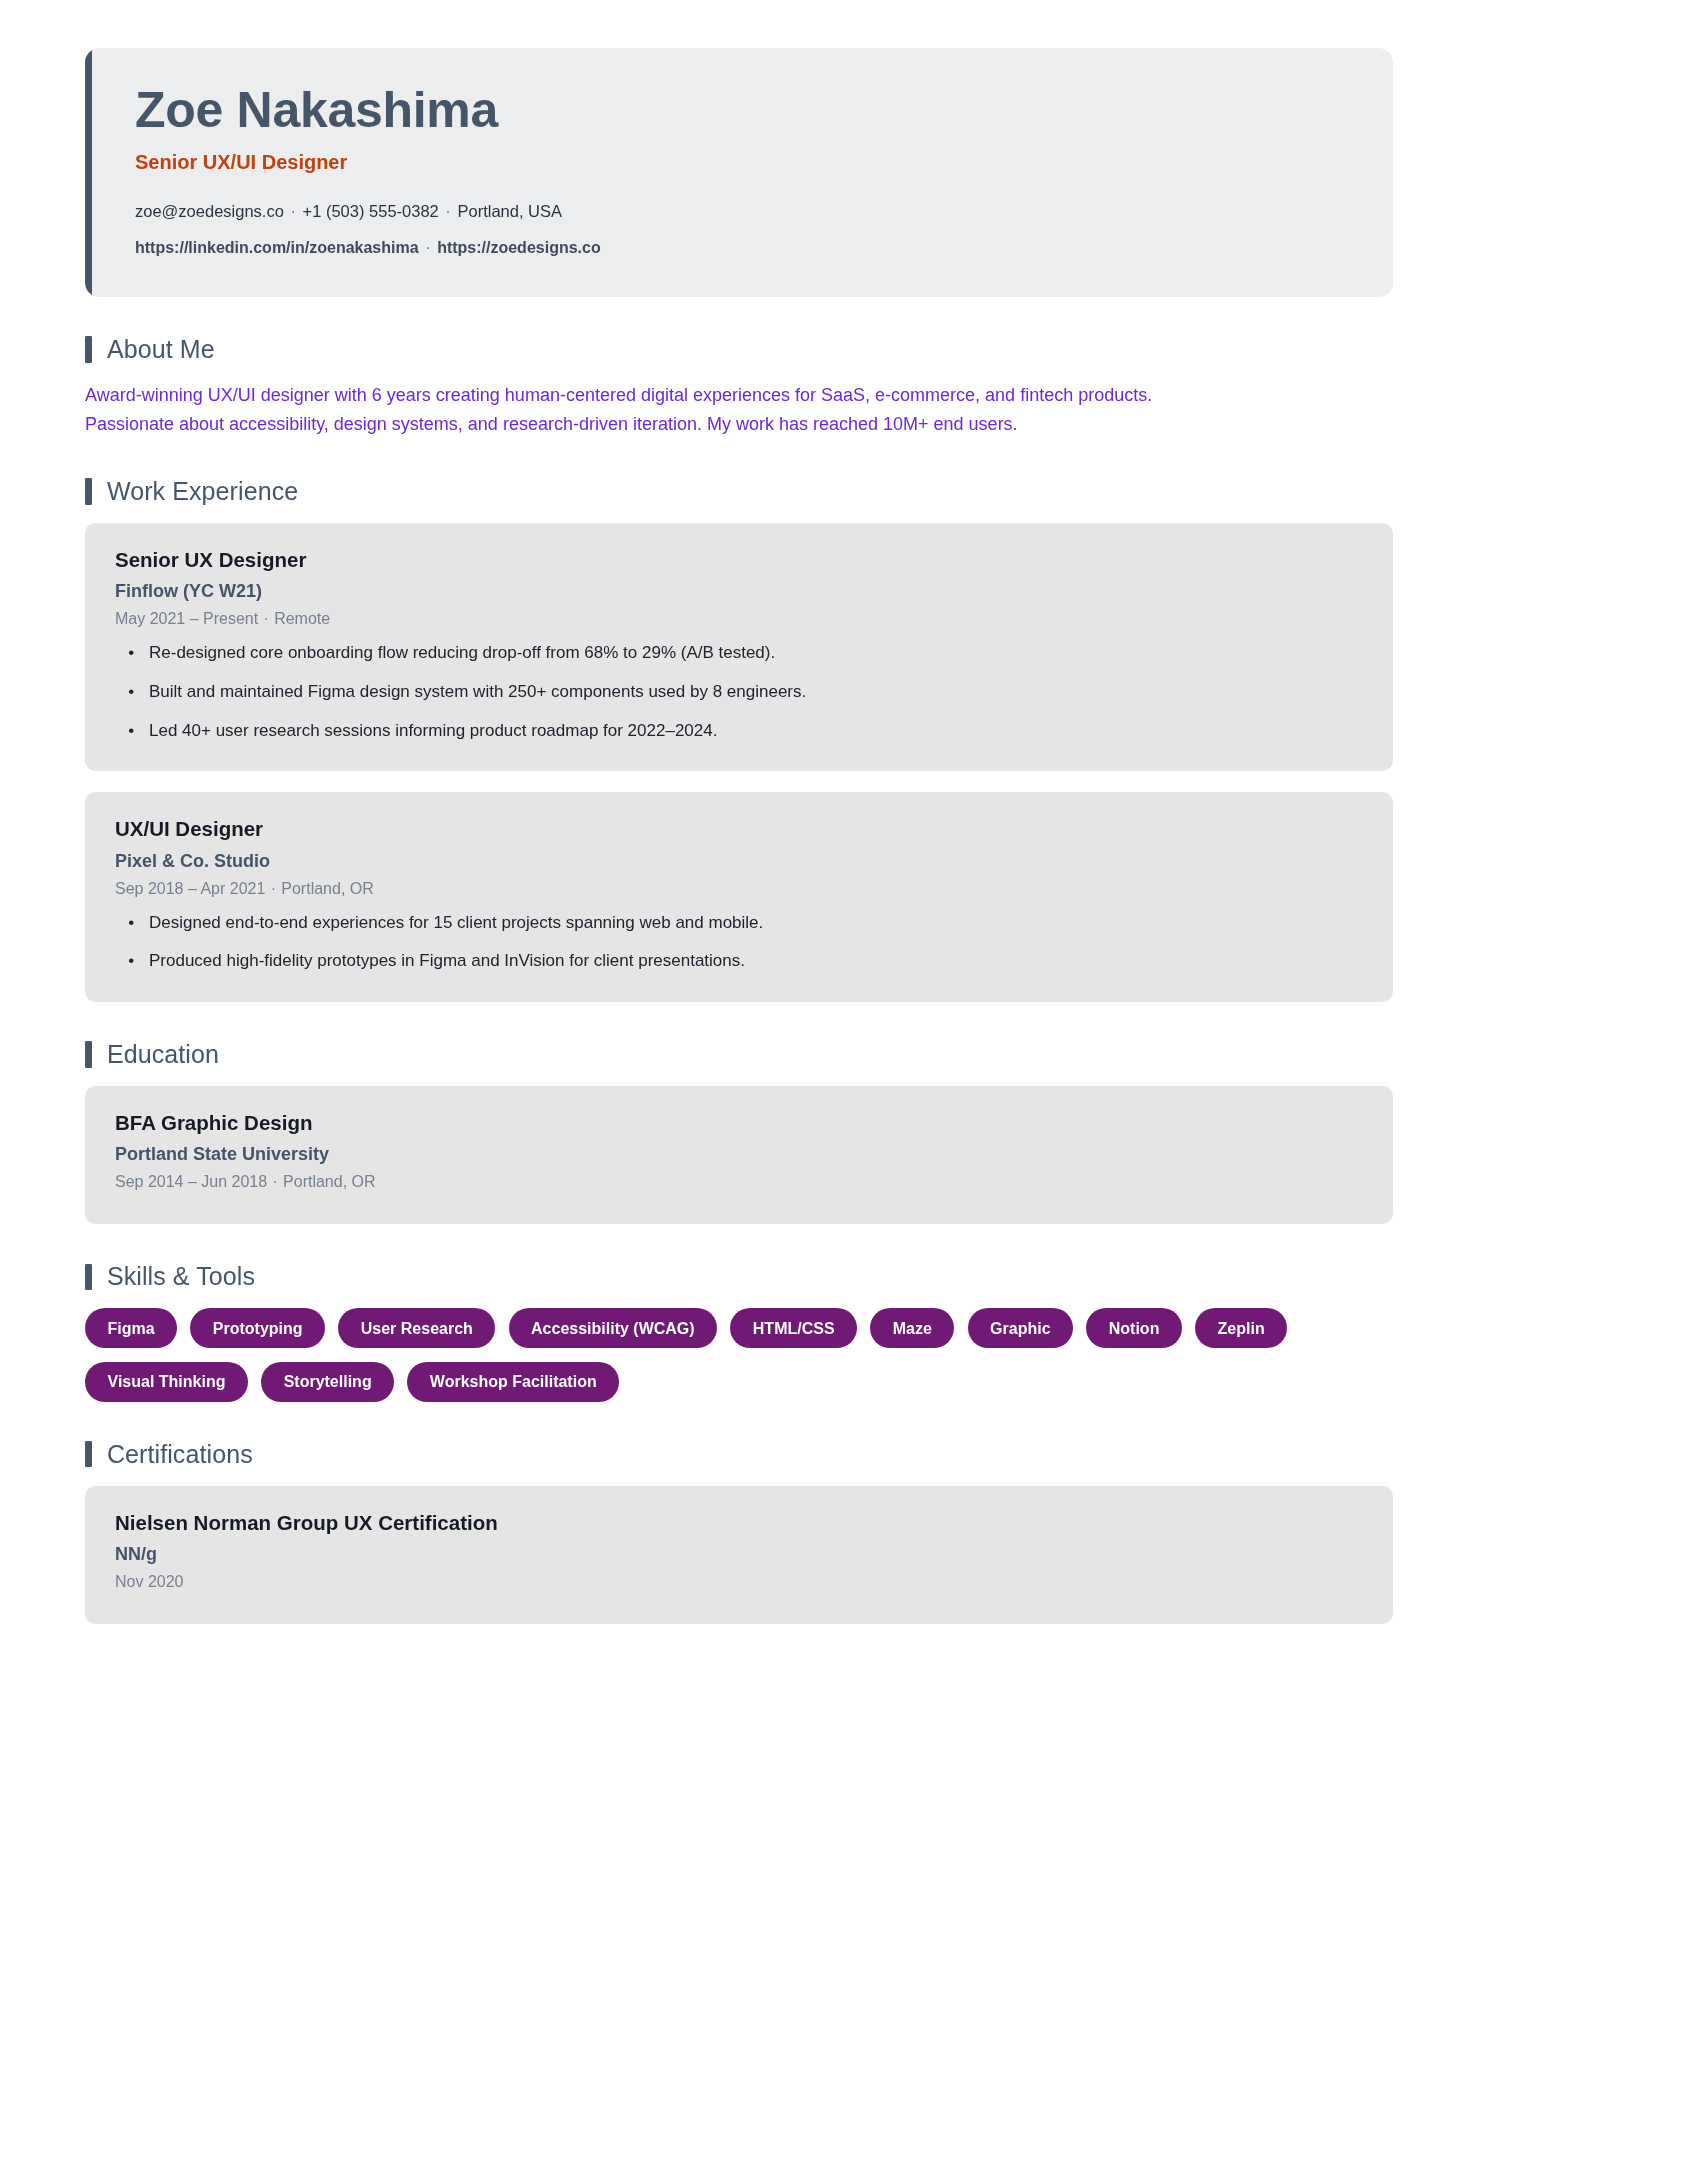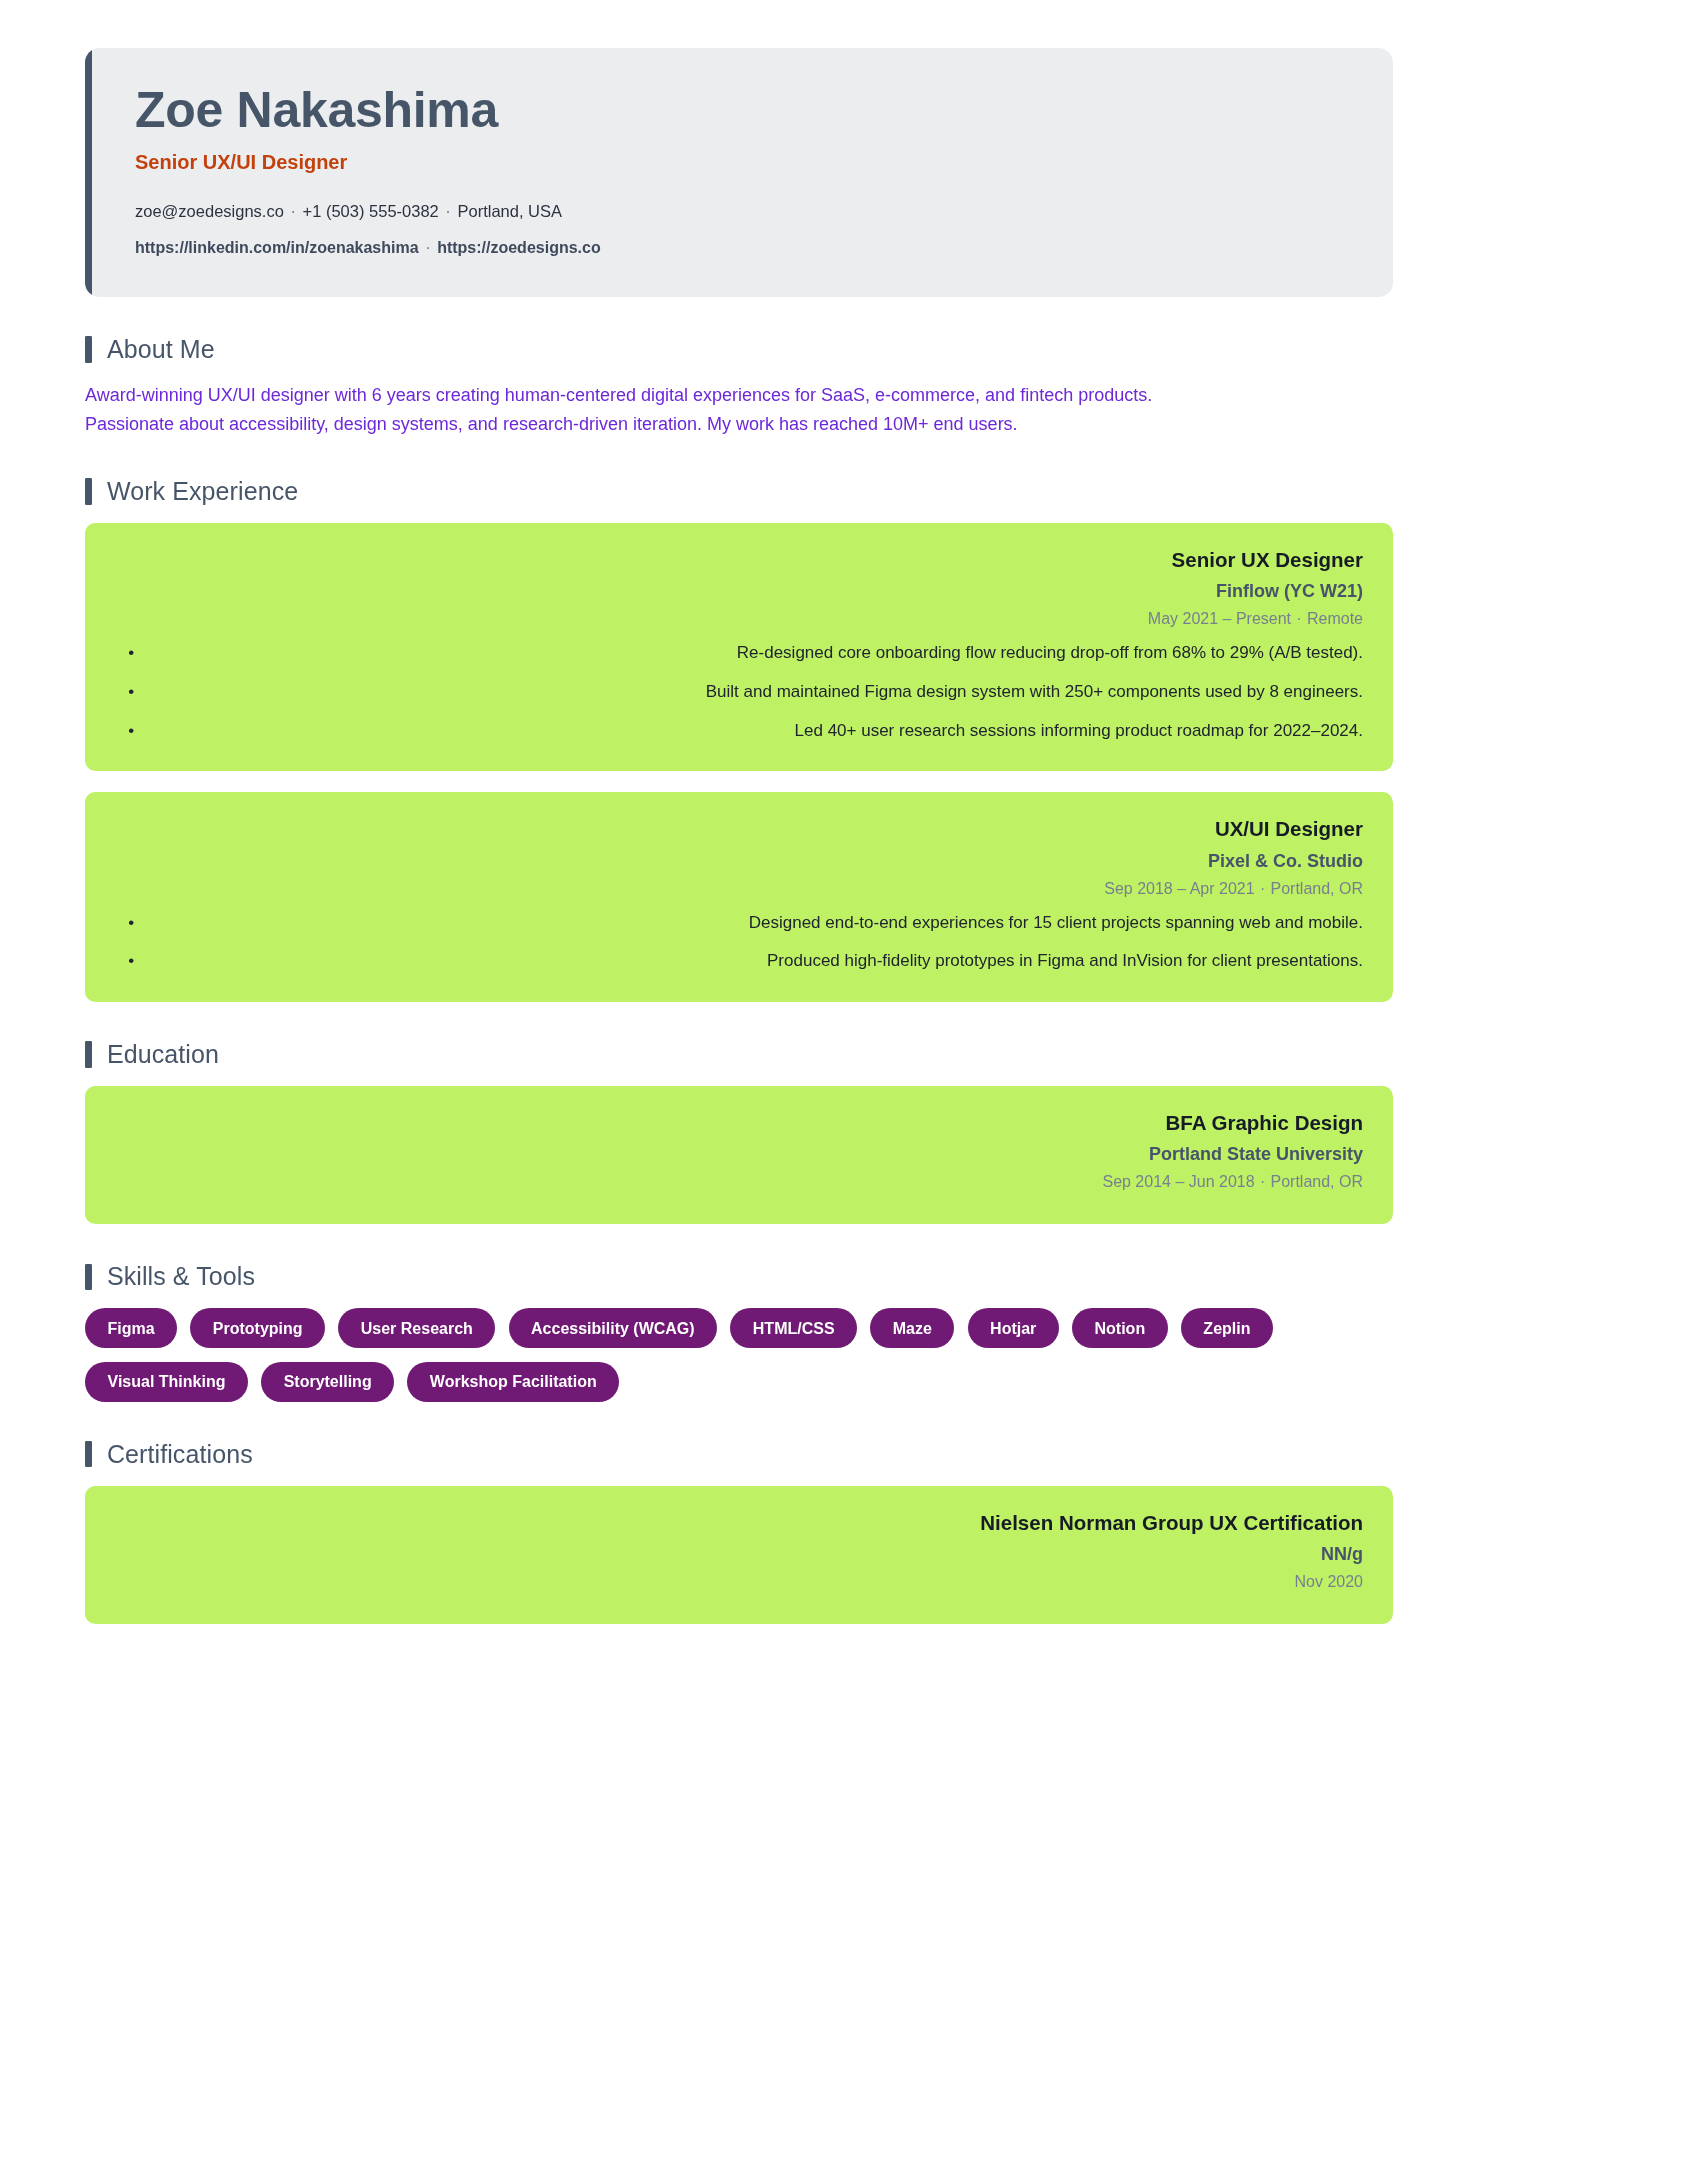--- a/index.html
+++ b/index.html
@@ -103,25 +103,24 @@
   
   .about-text {
     font-size: 18px;
     line-height: 1.62;
     color: #6d28d9;
     max-width: 1502px;
   }
 
   
   .card {
-    background: #bef264;
+    background: #e5e5e5;
     border-radius: 10.6px;
     padding: 25px 30px 28px 30px;
     margin-bottom: 21px;
-    text-align: right;
   }
   .card:last-child { margin-bottom: 0; }
 
   .item-title {
     font-size: 20.5px;
     font-weight: bold;
     color: #161b26;
     margin-bottom: 9.3px;
   }
   .item-org {
@@ -253,21 +252,21 @@
       <div class="section-bar"></div>
       <div class="section-title">Skills &amp; Tools</div>
     </div>
     <div class="pill-wrap">
       <span class="pill">Figma</span>
       <span class="pill">Prototyping</span>
       <span class="pill">User Research</span>
       <span class="pill">Accessibility (WCAG)</span>
       <span class="pill">HTML/CSS</span>
       <span class="pill">Maze</span>
-      <span class="pill">Hotjar</span>
+      <span class="pill">Graphic</span>
       <span class="pill">Notion</span>
       <span class="pill">Zeplin</span>
       <span class="pill">Visual Thinking</span>
       <span class="pill">Storytelling</span>
       <span class="pill">Workshop Facilitation</span>
     </div>
   </div>
 
   <div class="section">
     <div class="section-head">

